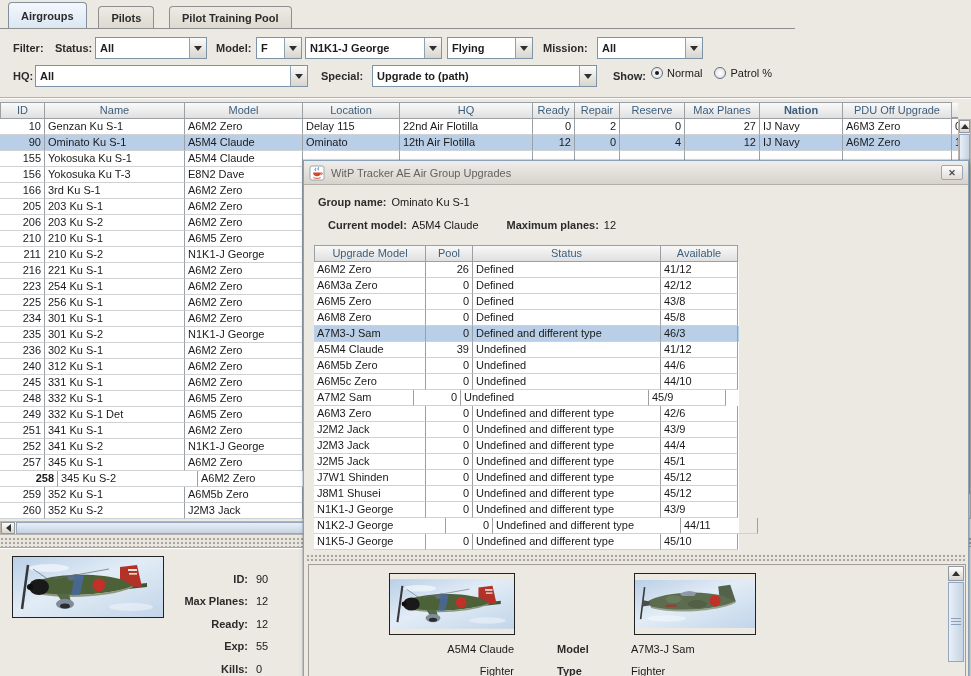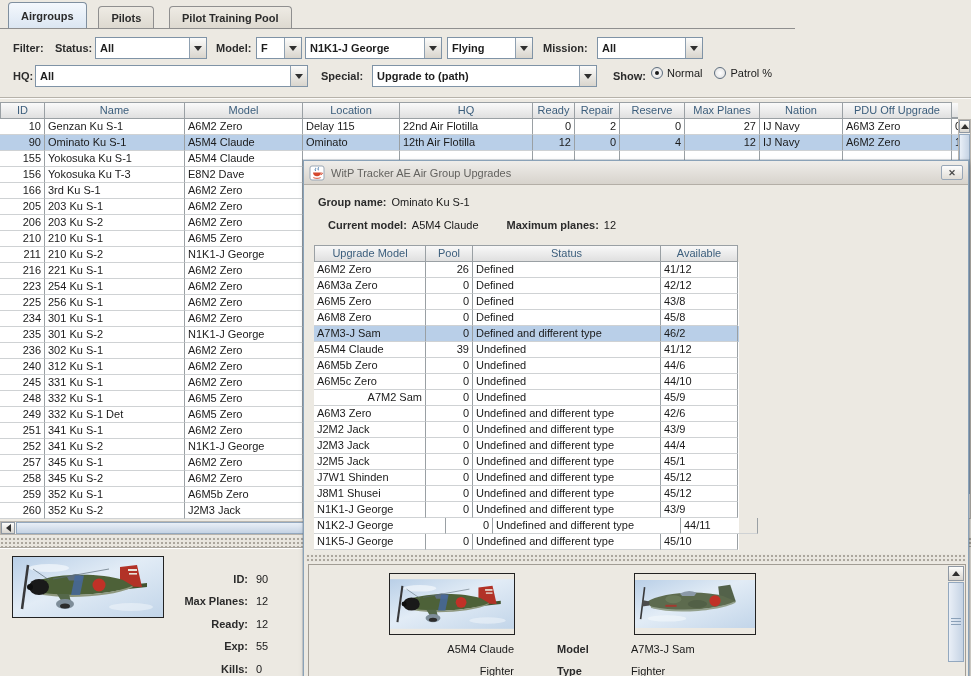--- a/index.html
+++ b/index.html
@@ -196,21 +196,21 @@
   <div id="main-thead" class="thead abs" style="left:0; top:103px; height:16px;">
       <div class="thcell" style="width: 45px;">ID</div>
       <div class="thcell" style="width: 140px;">Name</div>
       <div class="thcell" style="width: 118px;">Model</div>
       <div class="thcell" style="width: 97px;">Location</div>
       <div class="thcell" style="width: 133px;">HQ</div>
       <div class="thcell" style="width: 42px;">Ready</div>
       <div class="thcell" style="width: 45px;">Repair</div>
       <div class="thcell" style="width: 65px;">Reserve</div>
       <div class="thcell" style="width: 75px;">Max Planes</div>
-      <div class="thcell" style="width: 83px;">Nation</div>
+      <div class="thcell" style="width: 83px; font-weight: bold;">Nation</div>
       <div class="thcell" style="width: 109px;">PDU Off Upgrade</div>
       <div class="thcell" style="width: 6px;"></div>
     </div>
   <div id="main-tbody" class="tbl" style="left:0; top:119px; width:958px;">
       <div class="trow">
         <div class="tcell al-r" style="width: 45px;">10</div>
         <div class="tcell al-l" style="width: 140px;">Genzan Ku S-1</div>
         <div class="tcell al-l" style="width: 118px;">A6M2 Zero</div>
         <div class="tcell al-l" style="width: 97px;">Delay 115</div>
         <div class="tcell al-l" style="width: 133px;">22nd Air Flotilla</div>
@@ -510,21 +510,21 @@
         <div class="tcell al-l" style="width: 133px;"></div>
         <div class="tcell al-r" style="width: 42px;"></div>
         <div class="tcell al-r" style="width: 45px;"></div>
         <div class="tcell al-r" style="width: 65px;"></div>
         <div class="tcell al-r" style="width: 75px;"></div>
         <div class="tcell al-l" style="width: 83px;"></div>
         <div class="tcell al-l" style="width: 109px;"></div>
         <div class="tcell al-r" style="width: 6px;"></div>
       </div>
       <div class="trow">
-        <div class="tcell al-r" style="width: 45px;">258</div>
+        <div class="tcell al-r" style="width: 58px; font-weight: bold;">258</div>
         <div class="tcell al-l" style="width: 140px;">345 Ku S-2</div>
         <div class="tcell al-l" style="width: 118px;">A6M2 Zero</div>
         <div class="tcell al-l" style="width: 97px;"></div>
         <div class="tcell al-l" style="width: 133px;"></div>
         <div class="tcell al-r" style="width: 42px;"></div>
         <div class="tcell al-r" style="width: 45px;"></div>
         <div class="tcell al-r" style="width: 65px;"></div>
         <div class="tcell al-r" style="width: 75px;"></div>
         <div class="tcell al-l" style="width: 83px;"></div>
         <div class="tcell al-l" style="width: 109px;"></div>
@@ -652,42 +652,42 @@
         <div class="trow">
           <div class="tcell al-l" style="width: 112px;">A6M8 Zero</div>
           <div class="tcell al-r" style="width: 47px;">0</div>
           <div class="tcell al-l" style="width: 188px;">Defined</div>
           <div class="tcell al-l" style="width: 77px;">45/8</div>
         </div>
         <div class="trow sel">
           <div class="tcell al-l" style="width: 112px;">A7M3-J Sam</div>
           <div class="tcell al-r" style="width: 47px;">0</div>
           <div class="tcell al-l" style="width: 188px;">Defined and different type</div>
-          <div class="tcell al-l" style="width: 77px;">46/2</div>
+          <div class="tcell al-l" style="width: 77px;">46/3</div>
         </div>
         <div class="trow">
           <div class="tcell al-l" style="width: 112px;">A5M4 Claude</div>
           <div class="tcell al-r" style="width: 47px;">39</div>
           <div class="tcell al-l" style="width: 188px;">Undefined</div>
           <div class="tcell al-l" style="width: 77px;">41/12</div>
         </div>
         <div class="trow">
           <div class="tcell al-l" style="width: 112px;">A6M5b Zero</div>
           <div class="tcell al-r" style="width: 47px;">0</div>
           <div class="tcell al-l" style="width: 188px;">Undefined</div>
           <div class="tcell al-l" style="width: 77px;">44/6</div>
         </div>
         <div class="trow">
           <div class="tcell al-l" style="width: 112px;">A6M5c Zero</div>
           <div class="tcell al-r" style="width: 47px;">0</div>
           <div class="tcell al-l" style="width: 188px;">Undefined</div>
           <div class="tcell al-l" style="width: 77px;">44/10</div>
         </div>
         <div class="trow">
-          <div class="tcell al-l" style="width: 112px; text-align: right;">A7M2 Sam</div>
+          <div class="tcell al-l" style="width: 100px;">A7M2 Sam</div>
           <div class="tcell al-r" style="width: 47px;">0</div>
           <div class="tcell al-l" style="width: 188px;">Undefined</div>
           <div class="tcell al-l" style="width: 77px;">45/9</div>
         </div>
         <div class="trow">
           <div class="tcell al-l" style="width: 112px;">A6M3 Zero</div>
           <div class="tcell al-r" style="width: 47px;">0</div>
           <div class="tcell al-l" style="width: 188px;">Undefined and different type</div>
           <div class="tcell al-l" style="width: 77px;">42/6</div>
         </div>

